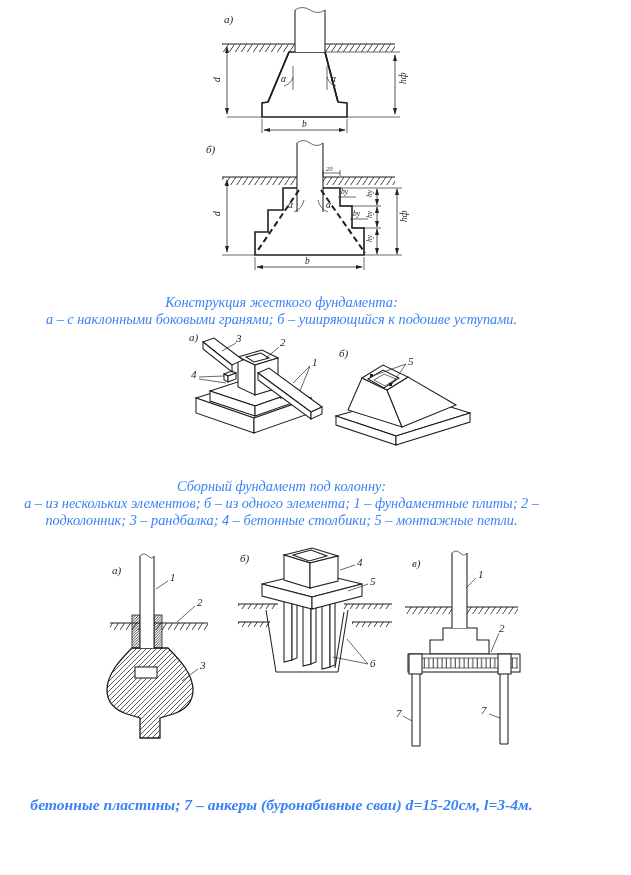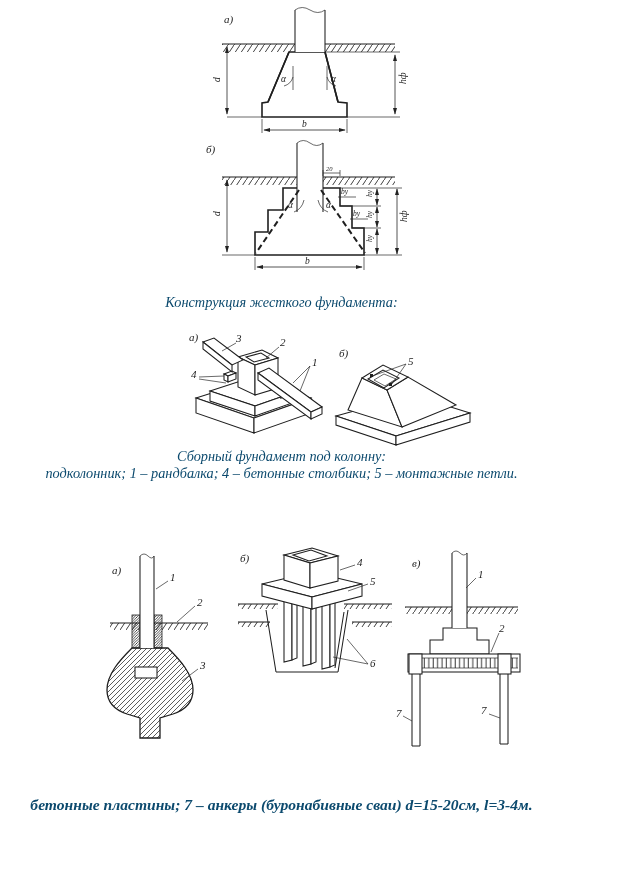--- a/index.html
+++ b/index.html
@@ -1,21 +1,21 @@
 <!DOCTYPE html>
 <html><head>
 <meta charset="utf-8">
 <style>
   html,body{margin:0;padding:0;}
   body{width:631px;height:875px;background:#ffffff;position:relative;overflow:hidden;
        font-family:"Liberation Serif", serif;}
   #art{position:absolute;left:0;top:0;}
-  .cap{position:absolute;left:0;width:563px;text-align:center;color:#0c4a6e;font-style:italic;}
+  .cap{position:absolute;left:0;width:563px;text-align:center;color:#3b82f6;font-style:italic;}
   .cap1{top:294px;font-size:14.3px;line-height:16.5px;}
-  .cap2{top:448px;font-size:14.3px;line-height:17px;}
+  .cap2{top:478px;font-size:14.3px;line-height:17px;}
   .cap3{top:794px;font-size:15.6px;font-weight:bold;line-height:21.5px;}
   
   .b2{stroke:#1f1f1f;stroke-width:1.6;fill:none;stroke-linejoin:miter;}
   .b1{stroke:#1f1f1f;stroke-width:1.05;fill:none;}
   .thin{stroke:#2a2a2a;stroke-width:0.7;fill:none;}
   .wfill{fill:#ffffff;stroke:#1f1f1f;stroke-width:1.6;}
   .wfill1{fill:#ffffff;stroke:#1f1f1f;stroke-width:1.05;}
   .dash{stroke:#1f1f1f;stroke-width:2;fill:none;stroke-dasharray:6 3.5;}
   .dim{stroke:#2a2a2a;stroke-width:0.8;fill:none;marker-start:url(#ar);marker-end:url(#ar);}
   text{fill:#1d1d1d;font-family:"Liberation Serif",serif;font-style:italic;}
@@ -252,22 +252,24 @@
     <text class="lbl" x="412" y="567">в)</text>
     <text class="lbl" x="478" y="578">1</text>
     <text class="lbl" x="499" y="632">2</text>
     <text class="lbl" x="396" y="717">7</text>
     <text class="lbl" x="481" y="714">7</text>
   </g>
 </svg>
 
 <div class="cap cap1">
   <div>Конструкция жесткого фундамента:</div>
+  <div>а – с наклонными боковыми гранями; б – уширяющийся к подошве уступами.</div>
 </div>
 
 <div class="cap cap2">
   <div>Сборный фундамент под колонну:</div>
-  <div>подколонник; 1 – рандбалка; 4 – бетонные столбики; 5 – монтажные петли.</div>
+  <div>а – из нескольких элементов; б – из одного элемента; 1 – фундаментные плиты; 2 –</div>
+  <div>подколонник; 3 – рандбалка; 4 – бетонные столбики; 5 – монтажные петли.</div>
 </div>
 
 <div class="cap cap3">
   <div>бетонные пластины; 7 – анкеры (буронабивные сваи) d=15-20см, l=3-4м.</div>
 </div>
 
 </body></html>

